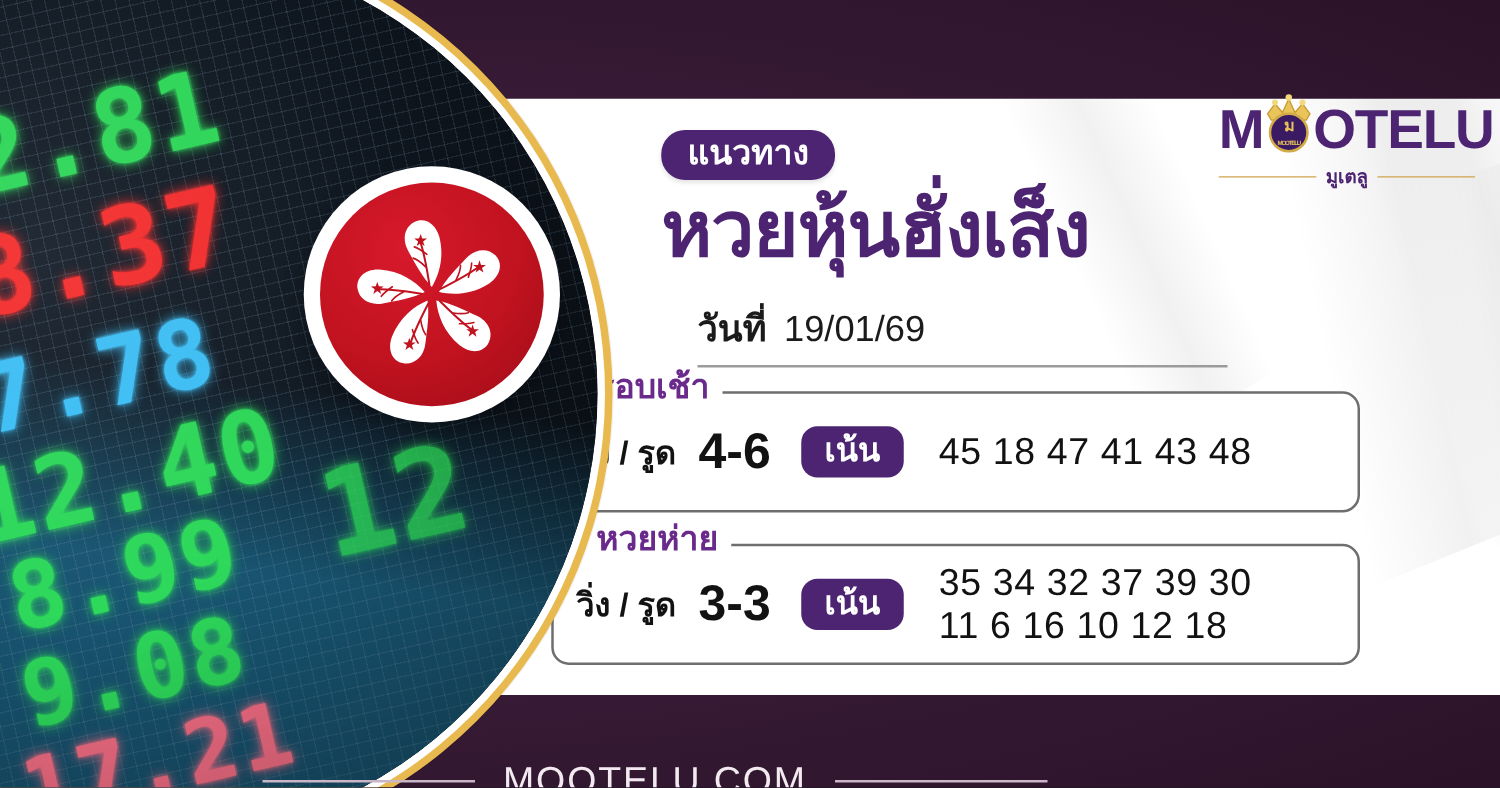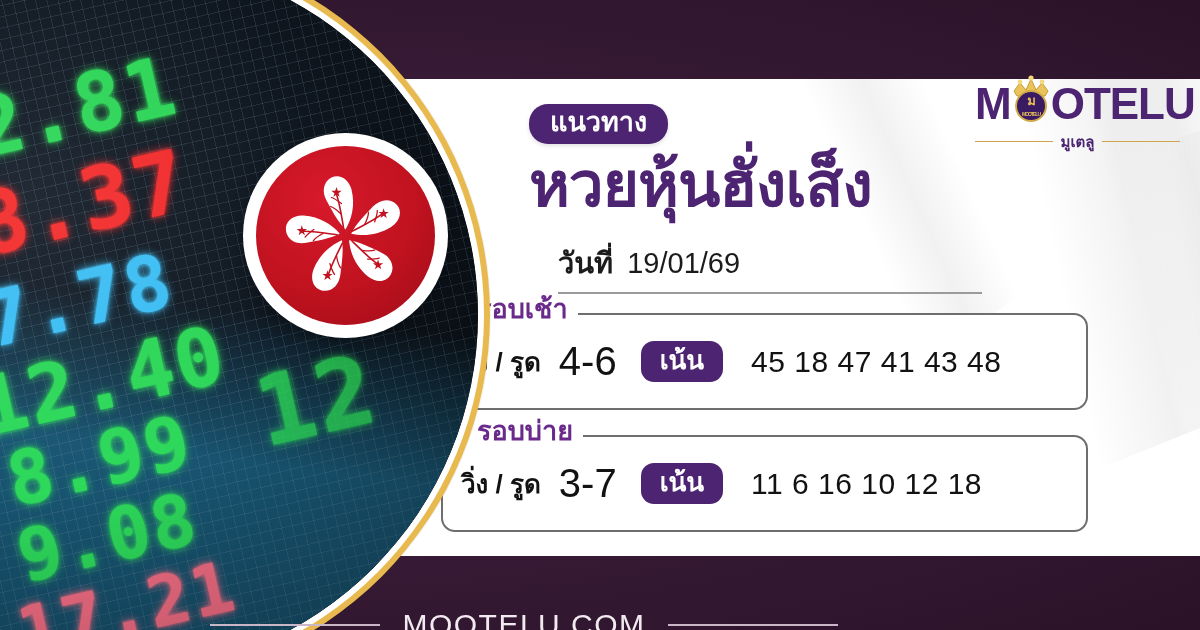--- a/index.html
+++ b/index.html
@@ -160,21 +160,21 @@
     white-space:nowrap;
   }
   .row{
     position:absolute;left:0;top:0;width:100%;height:100%;
     display:flex;align-items:center;
   }
   .rt{
     margin-left:18px;color:#121212;font-size:26px;font-weight:700;white-space:nowrap;
   }
   .rv{
-    margin-left:18px;color:#121212;font-size:40px;font-weight:400;white-space:nowrap;
+    margin-left:18px;color:#121212;font-size:40px;font-weight:700;white-space:nowrap;
     font-family:"Liberation Sans","DejaVu Sans",sans-serif;
   }
   .badge{
     margin-left:24px;background:#4c2471;color:#fff;
     border-radius:13px;padding:6px 19px 9px;
     font-size:26px;font-weight:700;line-height:1;white-space:nowrap;
   }
   .picks{
     margin-left:28px;color:#121212;text-align:left;
     font-size:30px;line-height:1.12;white-space:nowrap;
@@ -283,26 +283,27 @@
       <span class="rt">วิ่ง / รูด</span>
       <span class="rv">4-6</span>
       <span class="badge">เน้น</span>
       <span class="picks">
         <span>45 18 47 41 43 48</span>
       </span>
     </div>
   </div>
 
   <div class="round afternoon">
-    <div class="legend">รอบบ่าย</div>
+    <div class="legend">หวยห่าย</div>
     <div class="row">
       <span class="rt">วิ่ง / รูด</span>
-      <span class="rv">3-7</span>
+      <span class="rv">3-3</span>
       <span class="badge">เน้น</span>
       <span class="picks">
+        <span>35 34 32 37 39 30</span>
         <span>11 6 16 10 12 18</span>
       </span>
     </div>
   </div>
 
   <div class="footer">
     <span class="rule"></span>
     <span class="site">MOOTELU.COM</span>
     <span class="rule"></span>
   </div>

